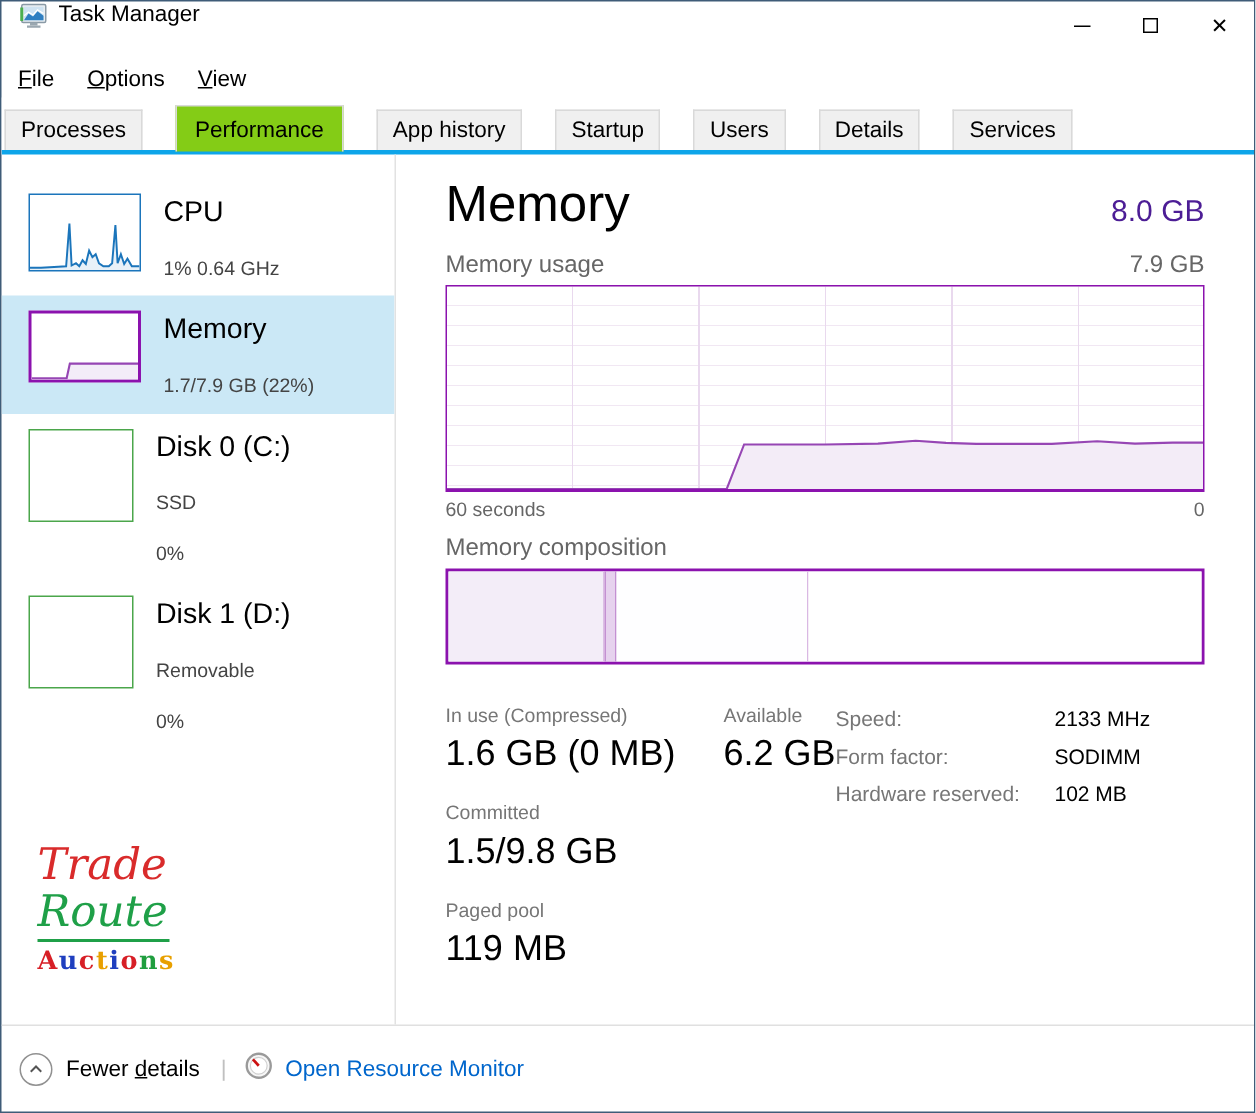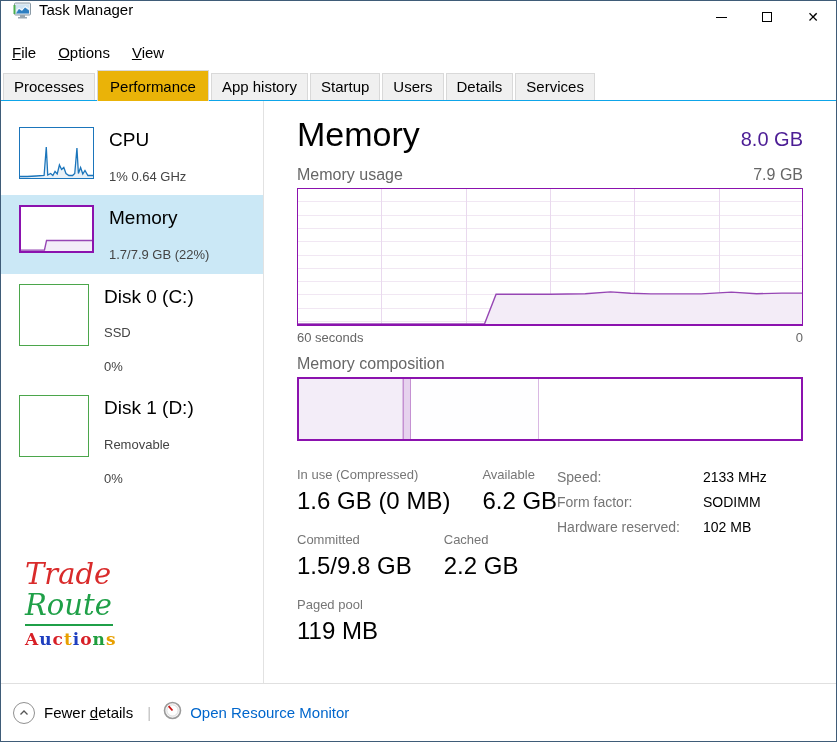--- a/index.html
+++ b/index.html
@@ -21,23 +21,23 @@
   .glyph-min { width:11px; height:1px; background:#000; display:block; }
   .glyph-max { width:10px; height:10px; border:1px solid #000; display:block; }
   .glyph-close { font-size:14px; color:#000; line-height:1; }
 
   
   .menubar { height:26px; display:flex; align-items:center; padding-left:11px; gap:22px; flex:none; }
   .menu-item { font-size:15px; color:#000; cursor:default; }
   .menu-item .u { text-decoration:underline; }
 
   
-  .tabstrip { display:flex; align-items:flex-end; padding:5px 2px 0 2px; border-bottom:1px solid #0ea5e9; flex:none; background:#fff; }
+  .tabstrip { display:flex; align-items:flex-end; padding:5px 2px 0 2px; border-bottom:3px solid #0ea5e9; flex:none; background:#fff;gap:20px; }
   .tab { font-size:15px; background:#f0f0f0; border:1px solid #d9d9d9; border-bottom:none; padding:4px 10px 5px 10px; margin-right:2px; color:#000; cursor:default; }
-  .tab.active { background:#eab308; padding:7px 12px 6px 12px; margin-bottom:-1px; position:relative; z-index:2; }
+  .tab.active { background:#84cc16; padding:7px 12px 6px 12px; margin-bottom:-1px; position:relative; z-index:2; }
 
   
   .content { flex:1; display:flex; min-height:0; }
   .sidebar { width:263px; flex:none; border-right:1px solid #e2e2e2; padding-top:16px; overflow:hidden; }
   .side-item { display:flex; align-items:flex-start; gap:15px; padding:10px 6px 10px 18px; cursor:default; }
   .side-item.selected { background:#cbe8f6; }
   .mini-chart { flex:none; background:#fff; position:relative; }
   .mini-chart svg { display:block; width:100%; height:100%; }
   .mini-cpu { width:75px; height:52px; border:1.5px solid #1b75bb; }
   .mini-mem { width:75px; height:48px; border:2px solid #8b12ae; }
@@ -242,24 +242,20 @@
             <div>
               <div class="stat-label">Available</div>
               <div class="stat-value">6.2 GB</div>
             </div>
           </div>
           <div class="stat-line">
             <div>
               <div class="stat-label">Committed</div>
               <div class="stat-value">1.5/9.8 GB</div>
             </div>
-            <div>
-              <div class="stat-label">Cached</div>
-              <div class="stat-value">2.2 GB</div>
-            </div>
           </div>
           <div class="stat-line">
             <div>
               <div class="stat-label">Paged pool</div>
               <div class="stat-value">119 MB</div>
             </div>
           </div>
         </div>
 
         <div class="details-col">

